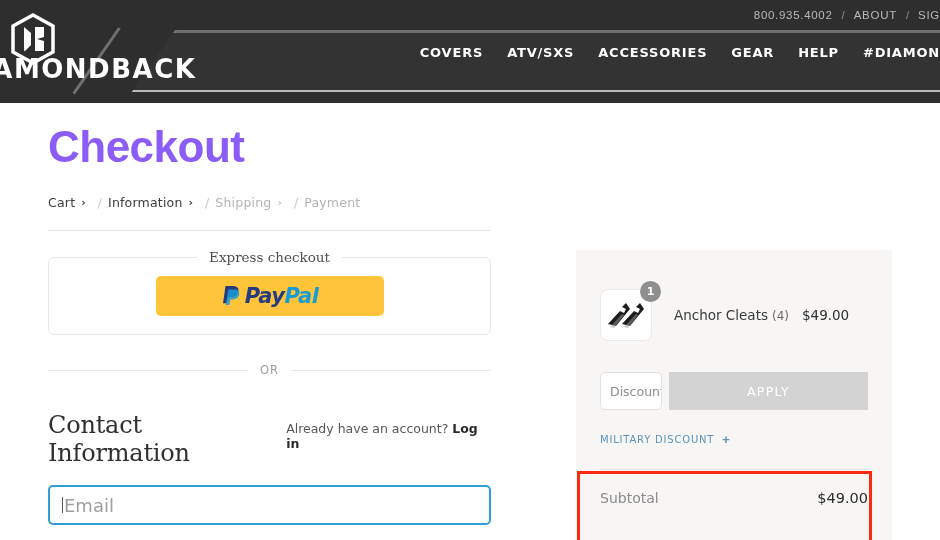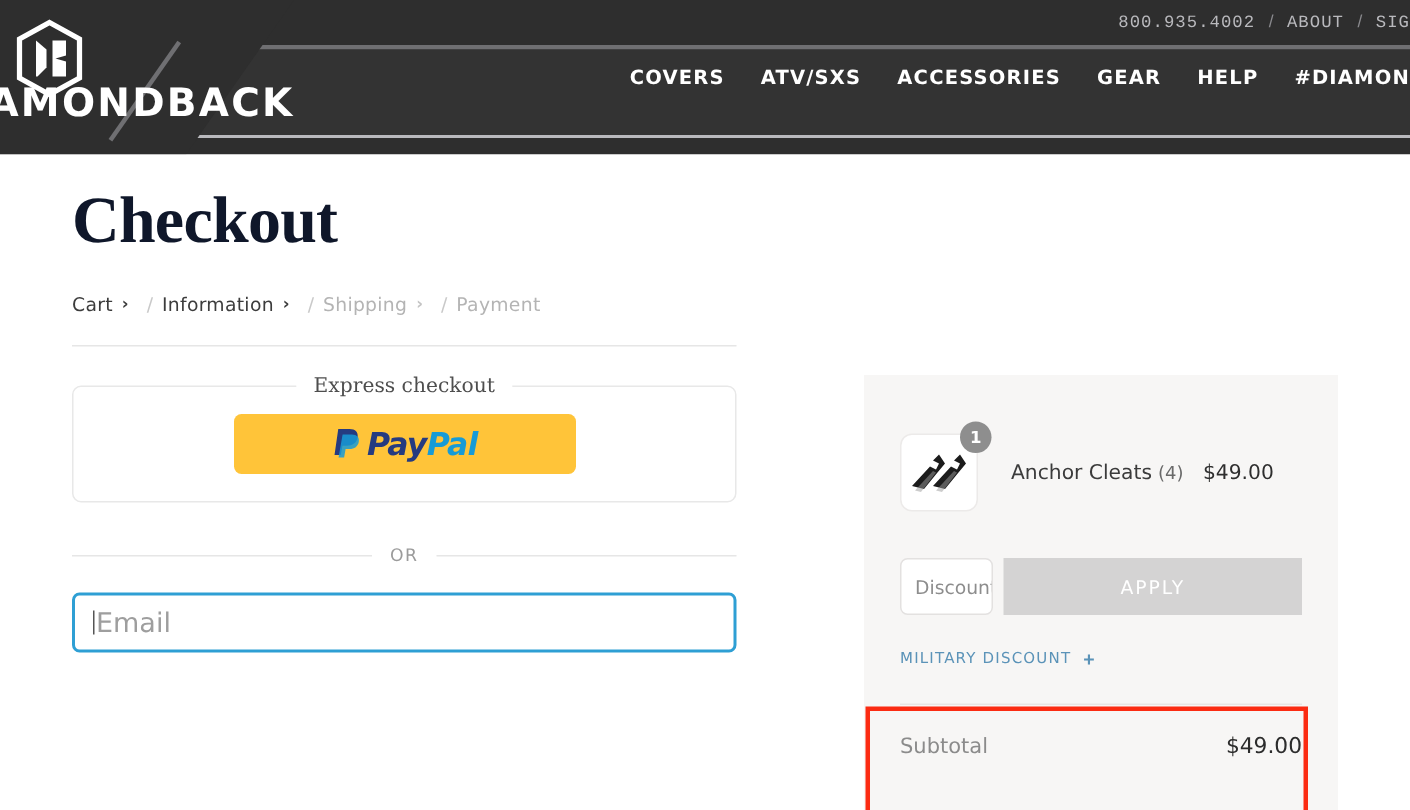--- a/index.html
+++ b/index.html
@@ -21,21 +21,21 @@
     overflow: hidden;
   }
   .utility-bar {
     position: absolute; top: 0; left: 0; width: 940px; height: 30px;
     display: flex; align-items: center; justify-content: flex-end;
     padding-right: 0px;
   }
   .utility-list { display: flex; align-items: center; gap: 0px; padding-right: 0px; }
   .utility-item {
     color: #b9b9bd; font-size: 11.5px; letter-spacing: 0.7px;
-    font-family: Liberation Mono, monospace;
+    font-family: Liberation Sans, sans-serif;
     white-space: nowrap;
   }
   .utility-sep { color: #8a8a8e; font-size: 11.5px; padding: 0 9px; }
 
   .header-divider {
     position: absolute; top: 30px; left: 0; width: 940px; height: 3px;
     background: #6f6f72;
   }
   .nav-band {
     position: absolute; top: 33px; left: 0; width: 940px; height: 57px;
@@ -91,24 +91,24 @@
     white-space: nowrap;
     cursor: pointer;
   }
 
   
   .content { position: absolute; top: 103px; left: 0; width: 940px; height: 437px; background: #fff; }
 
   .left-col { position: absolute; left: 48px; top: 22px; width: 443px; }
 
   .page-title {
-    font-family: Liberation Serif, serif;
+    font-family: Liberation Sans, sans-serif;
     font-weight: 700;
     font-size: 44px;
-    color: #0f172a;
+    color: #8b5cf6;
     letter-spacing: -0.5px;
     line-height: 1;
   }
 
   .breadcrumb {
     margin-top: 26px;
     display: flex; align-items: center;
     font-size: 12.5px;
     font-family: "DejaVu Sans", sans-serif;
   }
@@ -367,20 +367,27 @@
           </div>
         </div>
       </div>
 
       <div class="or-divider">
         <span class="or-line"></span>
         <span class="or-text">OR</span>
         <span class="or-line"></span>
       </div>
 
+      <div class="contact-head">
+        <span class="contact-title">Contact Information</span>
+        <span class="account-line">
+          <span>Already have an account?</span>
+          <span class="login-link">Log in</span>
+        </span>
+      </div>
 
       <div class="email-field">
         <span class="caret"></span>
         <span class="email-placeholder">Email</span>
       </div>
 
     </div>
 
     <div class="summary">
       <div class="sum-inner">

